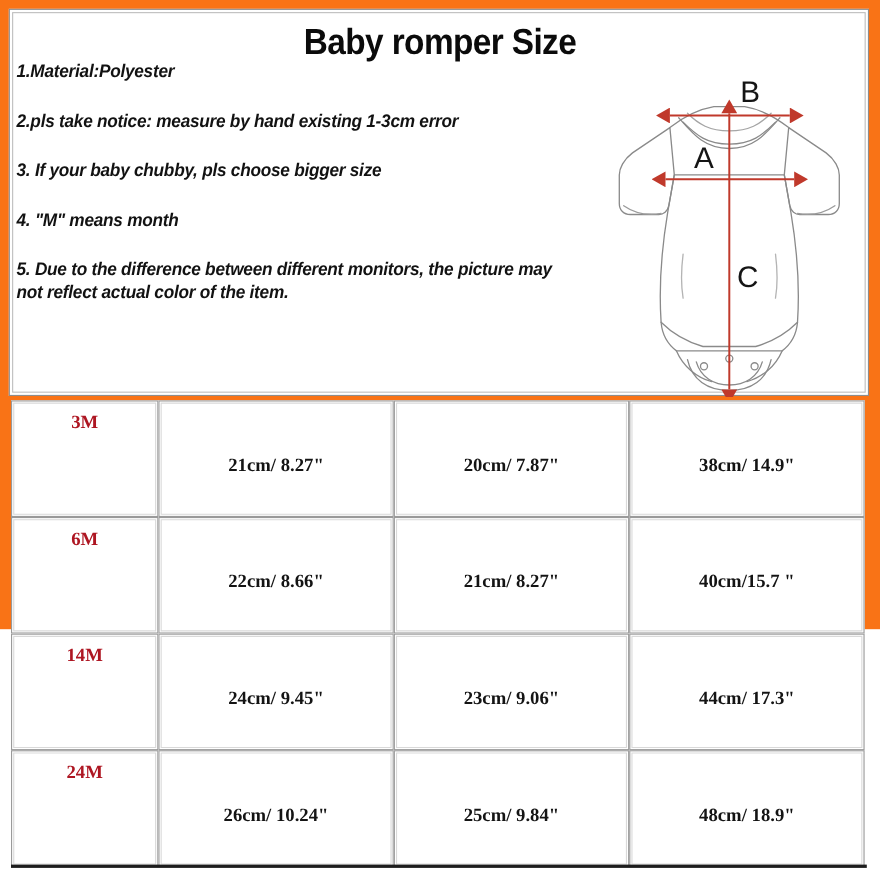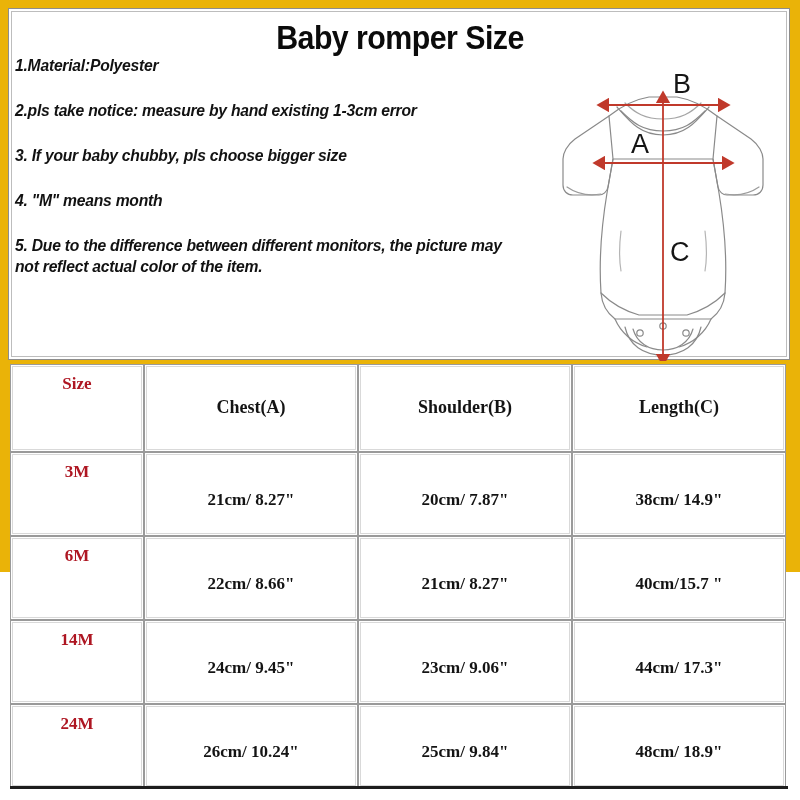--- a/index.html
+++ b/index.html
@@ -11,21 +11,21 @@
     width: 800px;
     height: 800px;
     font-family: "Liberation Sans", sans-serif;
     overflow: hidden;
   }
 
   #page {
     position: relative;
     width: 800px;
     height: 572px;
-    background: #eab308;
+    background: #f97316;
   }
 
   
   .info-panel {
     position: absolute;
     left: 8px;
     top: 8px;
     width: 782px;
     height: 352px;
     box-sizing: border-box;
@@ -230,26 +230,20 @@
   </div>
 
   <table class="size-table">
     <colgroup>
       <col class="col-size">
         <col class="col-data">
         <col class="col-data">
         <col class="col-data">
     </colgroup>
     <tbody>
-      <tr class="header-row">
-        <td class="size-cell">Size</td>
-        <td class="head-cell">Chest(A)</td>
-        <td class="head-cell">Shoulder(B)</td>
-        <td class="head-cell">Length(C)</td>
-      </tr>
 
       <tr class="data-row">
         <td class="size-cell">3M</td>
         <td class="value-cell">21cm/ 8.27"</td>
         <td class="value-cell">20cm/ 7.87"</td>
         <td class="value-cell">38cm/ 14.9"</td>
       </tr>
 
       <tr class="data-row">
         <td class="size-cell">6M</td>

